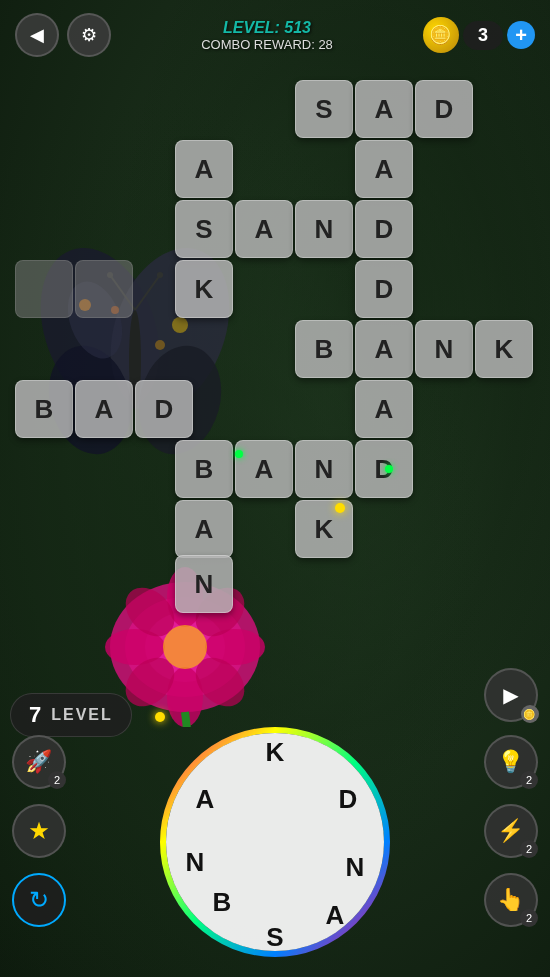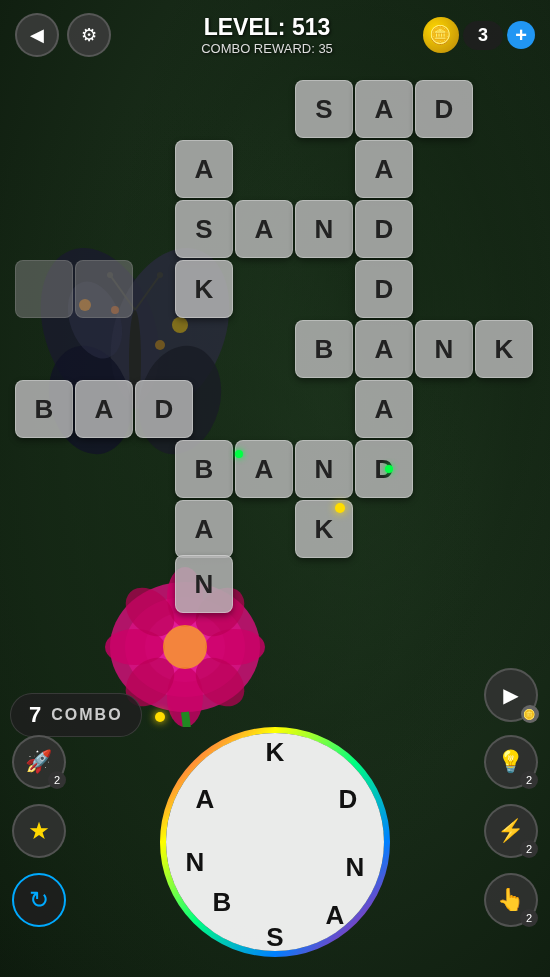--- a/index.html
+++ b/index.html
@@ -60,24 +60,25 @@
       color: white;
       font-size: 18px;
       cursor: pointer;
     }
 
     .header-center {
       text-align: center;
     }
 
     .level-text {
-      color: #ffffff;
-      font-size: 23px;
+      color: #14b8a6;
+      font-size: 16px;
       font-weight: bold;
       text-shadow: 1px 1px 3px rgba(0,0,0,0.8);
+      font-style: italic;
     }
 
     .combo-reward-text {
       color: #ddd;
       font-size: 13px;
       text-shadow: 1px 1px 3px rgba(0,0,0,0.8);
     }
 
     .header-right {
       display: flex;
@@ -366,21 +367,21 @@
   <div class="header-left">
     <div class="icon-btn">
       <span>◀</span>
     </div>
     <div class="icon-btn">
       <span>⚙</span>
     </div>
   </div>
   <div class="header-center">
     <div class="level-text">LEVEL: 513</div>
-    <div class="combo-reward-text">COMBO REWARD: 35</div>
+    <div class="combo-reward-text">COMBO REWARD: 28</div>
   </div>
   <div class="header-right">
     <div class="coin-icon">🪙</div>
     <div class="coin-count">3</div>
     <div class="add-btn">+</div>
   </div>
 </div>
 
 <div class="grid-area">
 
@@ -424,21 +425,21 @@
   <div class="green-dot" style="left:235px;top:375px;"></div>
   <div class="green-dot" style="left:385px;top:390px;"></div>
 
   <div class="star-dot" style="left:335px;top:428px;"></div>
 </div>
 
 <div class="bottom-area">
 
   <div class="combo-bar">
     <span class="combo-number">7</span>
-    <span class="combo-label">COMBO</span>
+    <span class="combo-label">LEVEL</span>
   </div>
 
   <div class="star-dot" style="position:absolute;left:155px;bottom:255px;"></div>
 
   <div class="video-btn">
     <span>▶</span>
     <span style="position:absolute;bottom:-3px;right:-3px;background:#666;border-radius:50%;width:18px;height:18px;font-size:10px;display:flex;align-items:center;justify-content:center;color:white;">🪙</span>
   </div>
 
   <div class="spinner-container">

